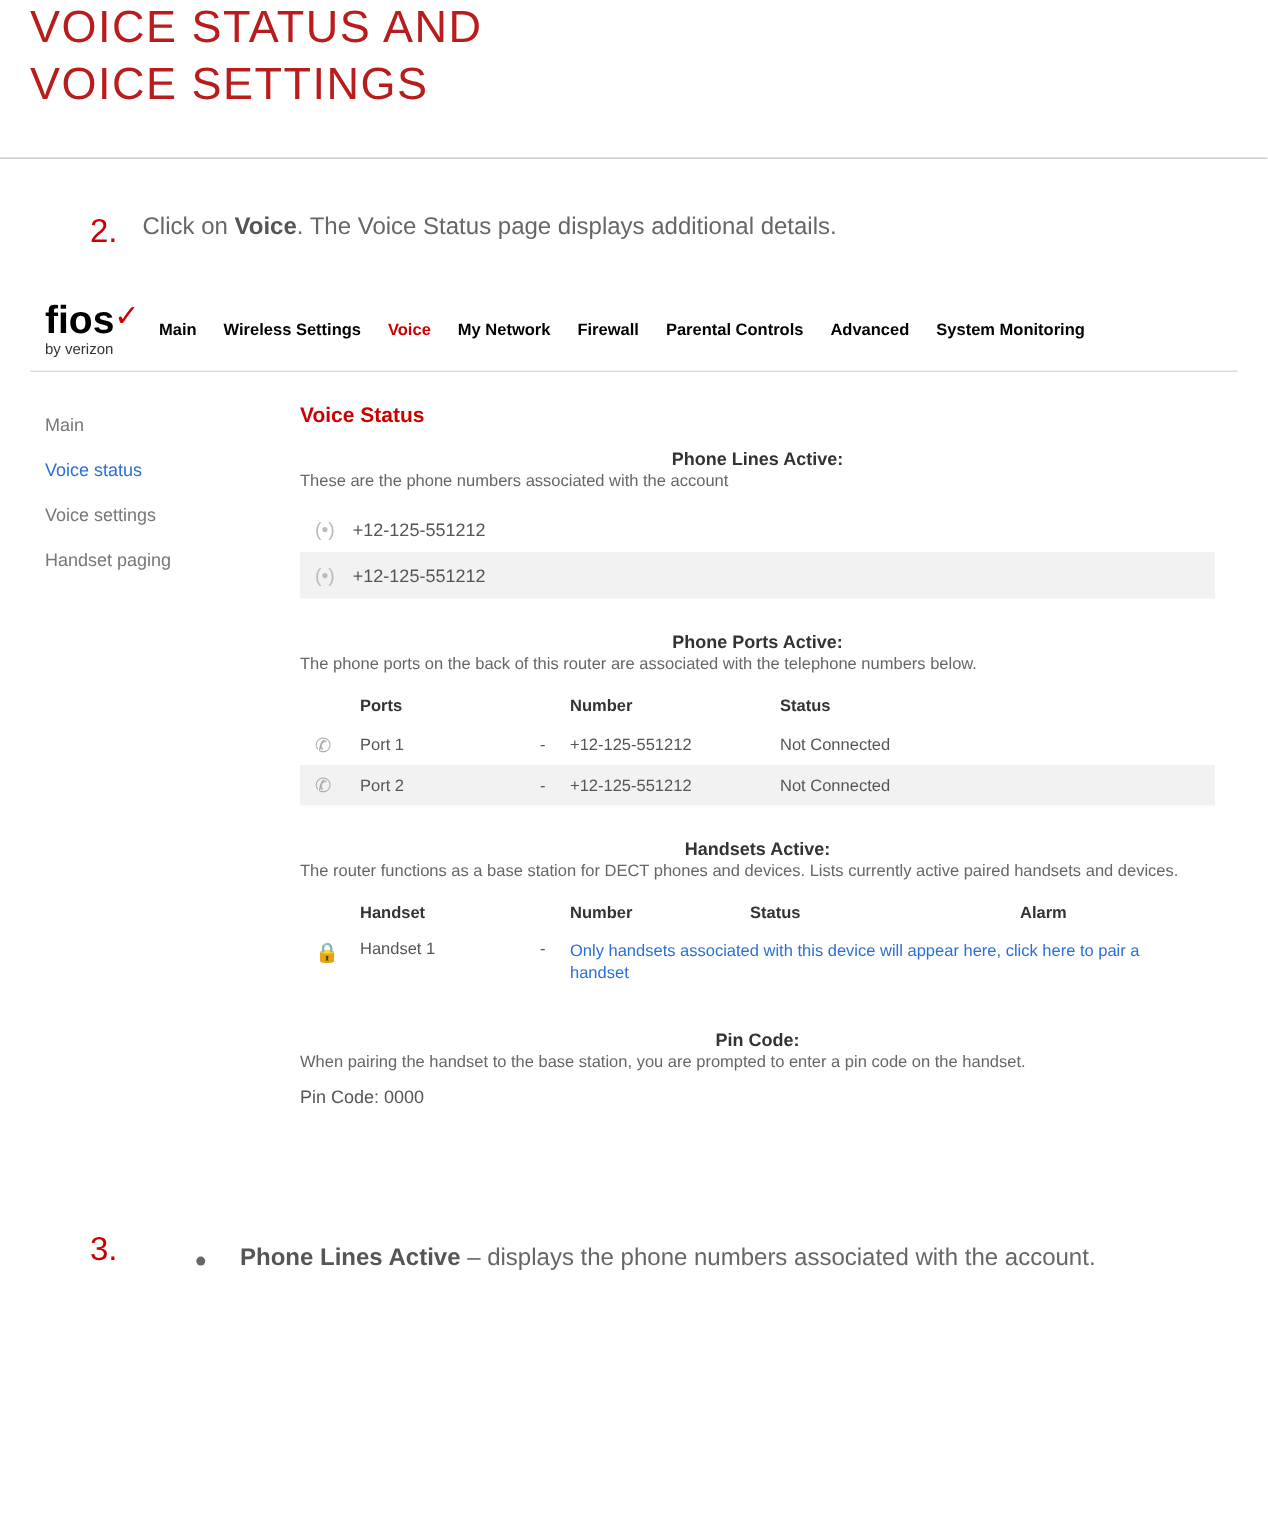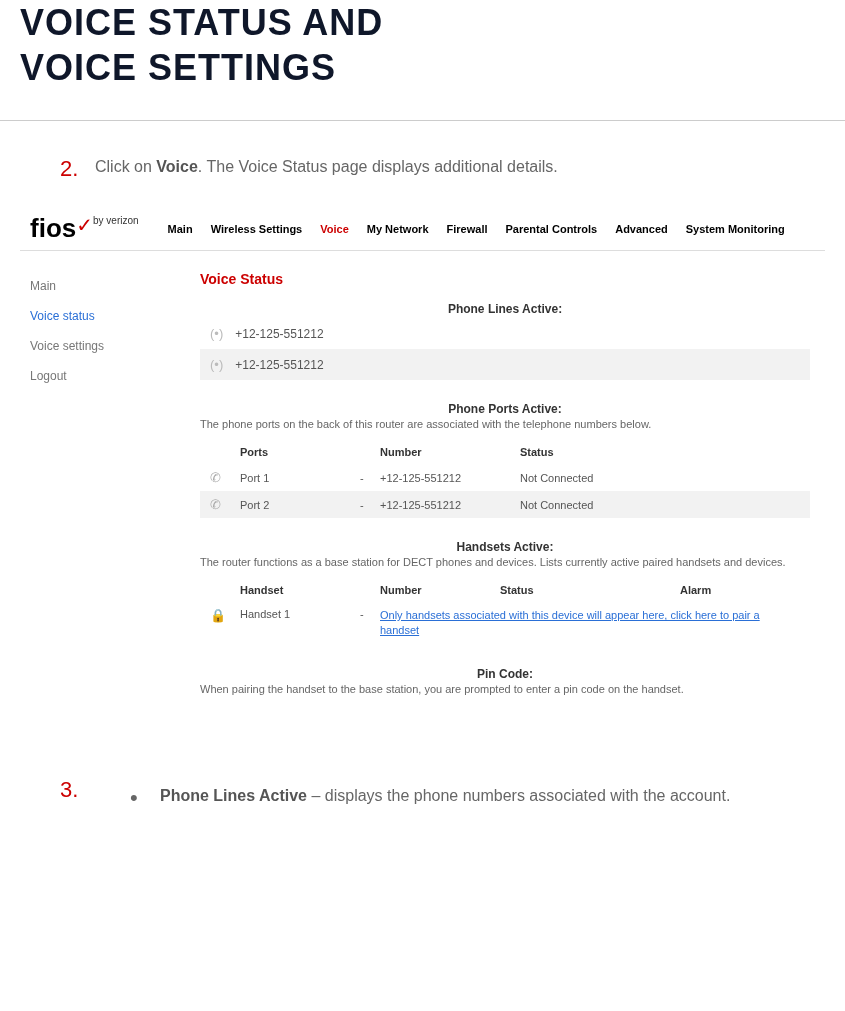--- a/index.html
+++ b/index.html
@@ -3,23 +3,23 @@
   <meta charset="utf-8">
   <style>
     * { margin: 0; padding: 0; box-sizing: border-box; }
     body {
       font-family: Arial, Helvetica, sans-serif;
       width: 845px;
       background: #fff;
       color: #555;
     }
     .page-title {
-      font-size: 36px;
-      font-weight: bold;
-      color: #0f172a;
+      font-size: 30px;
+      font-weight: normal;
+      color: #b91c1c;
       letter-spacing: 1px;
       padding: 0 20px 30px 20px;
       line-height: 1.25;
     }
     .divider {
       border-bottom: 1px solid #ccc;
       margin-bottom: 35px;
     }
     .instruction-list {
       padding: 0 30px 0 60px;
@@ -55,22 +55,22 @@
       font-size: 12px;
     }
     .ss-header {
       display: flex;
       align-items: center;
       padding: 8px 10px;
       border-bottom: 1px solid #ddd;
     }
     .logo {
       display: flex;
-      flex-direction: row;
-      margin-right: 29px;
+      flex-direction: column;
+      margin-right: 13px;
     }
     .logo-fios {
       font-size: 26px;
       font-weight: bold;
       color: #000;
       line-height: 1;
     }
     .logo-check {
       color: #c00;
       font-size: 20px;
@@ -169,21 +169,20 @@
       align-items: start;
       padding: 6px 10px;
       font-size: 11px;
     }
     .handsets-head {
       font-weight: bold;
       color: #333;
     }
     .handset-link {
       color: #2a6fd6;
-      text-decoration: underline;
       grid-column: 4 / 7;
       line-height: 1.4;
     }
     .lock-icon {
       color: #bbb;
       font-size: 13px;
     }
     .pin-code-value {
       font-size: 12px;
       color: #555;
@@ -230,28 +229,29 @@
       <span class="top-nav-item">Advanced</span>
       <span class="top-nav-item">System Monitoring</span>
     </div>
   </div>
 
   <div class="ss-body">
     <div class="sidebar">
       <div class="sidebar-item">Main</div>
       <div class="sidebar-item active">Voice status</div>
       <div class="sidebar-item">Voice settings</div>
-      <div class="sidebar-item">Logout</div>
+      <div class="sidebar-item">Handset paging</div>
     </div>
 
     <div class="content">
       <div class="section-title">Voice Status</div>
 
       <div class="subsection">
         <div class="subsection-label">Phone Lines Active:</div>
+        <div class="subsection-desc">These are the phone numbers associated with the account</div>
         <div class="phone-line-row">
           <span class="sig-icon">(•)</span>
           <span>+12-125-551212</span>
         </div>
         <div class="phone-line-row alt">
           <span class="sig-icon">(•)</span>
           <span>+12-125-551212</span>
         </div>
       </div>
 
@@ -296,20 +296,21 @@
           <span class="lock-icon">🔒</span>
           <span>Handset 1</span>
           <span>-</span>
           <span class="handset-link">Only handsets associated with this device will appear here, click here to pair a handset</span>
         </div>
       </div>
 
       <div class="subsection">
         <div class="subsection-label">Pin Code:</div>
         <div class="subsection-desc">When pairing the handset to the base station, you are prompted to enter a pin code on the handset.</div>
+        <div class="pin-code-value">Pin Code: 0000</div>
       </div>
 
     </div>
   </div>
 </div>
 
 <div class="instruction-list">
   <div class="instruction-item">
     <div class="instruction-num">3.</div>
     <div style="flex:1">

